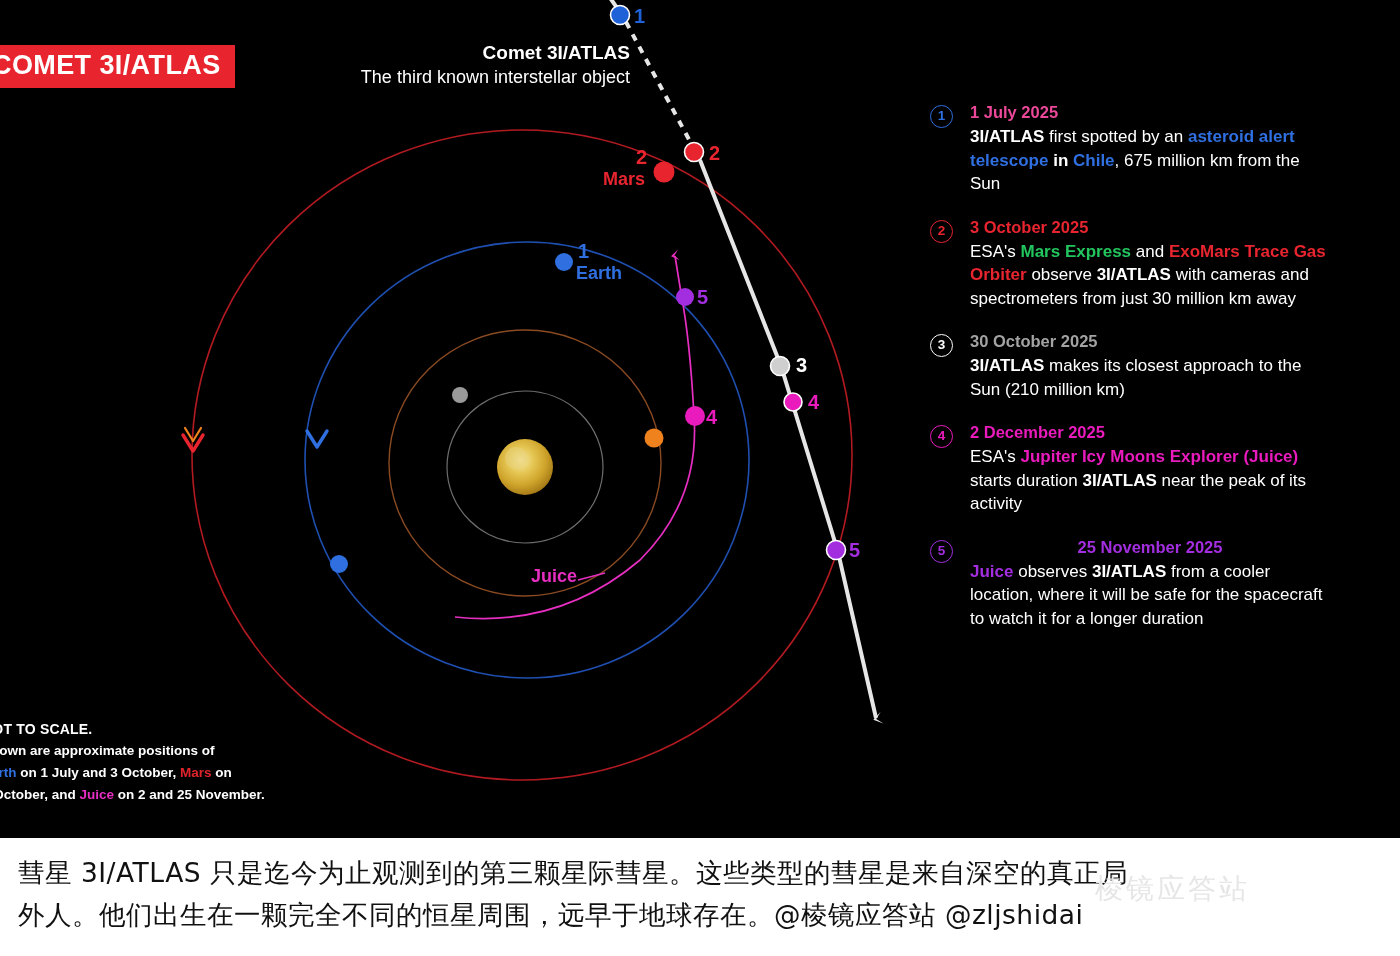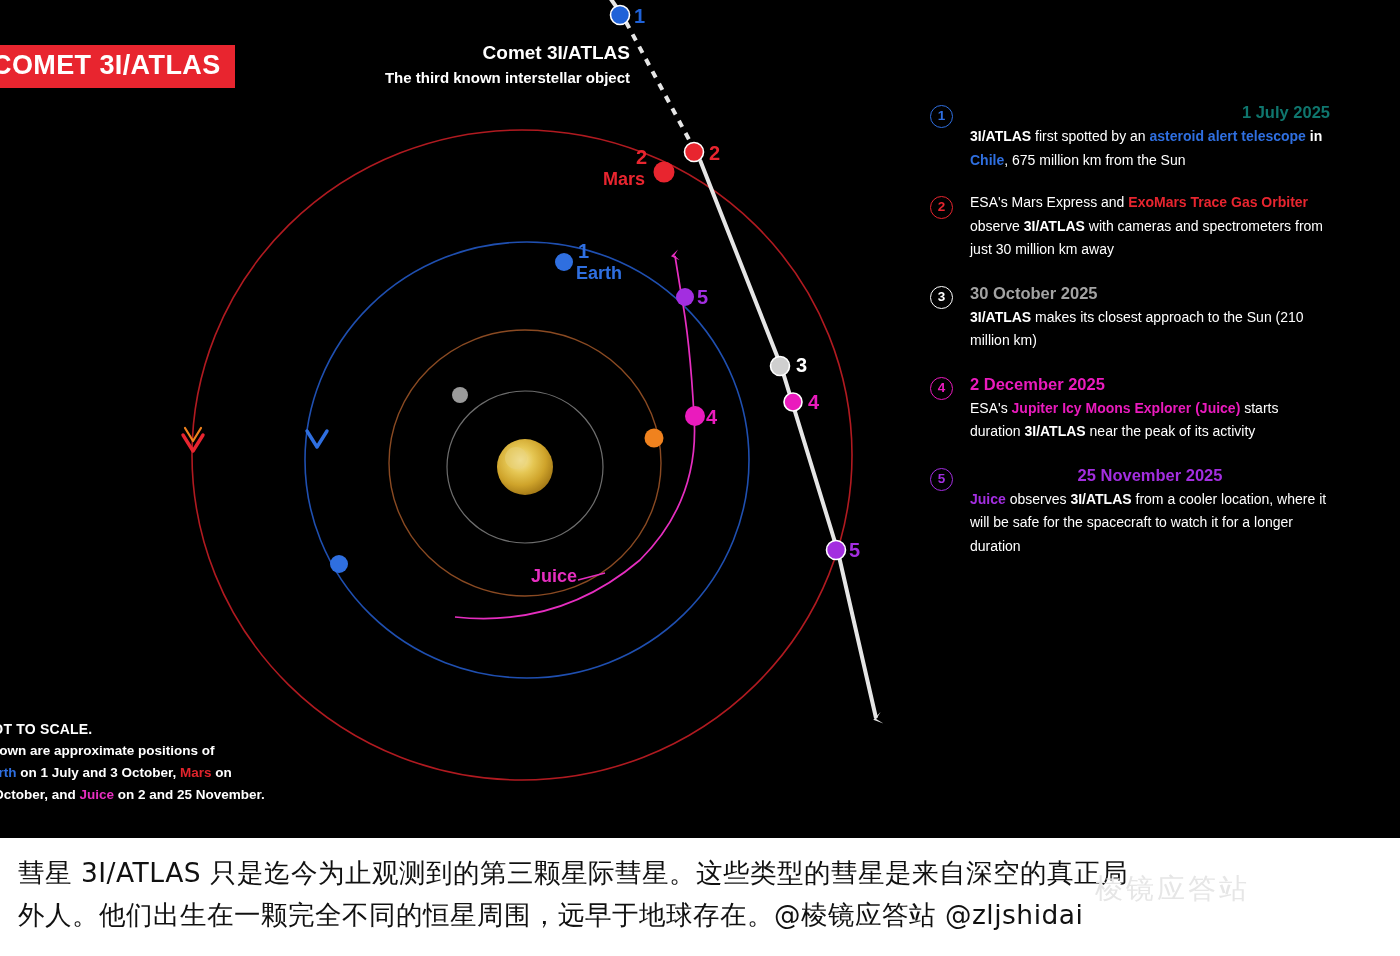--- a/index.html
+++ b/index.html
@@ -12,42 +12,42 @@
   #svg{position:absolute;left:0;top:0;}
 
   
   #banner{position:absolute;left:-22px;top:45px;background:#e8252f;color:#fff;
           font-size:27px;font-weight:bold;letter-spacing:.4px;padding:5px 14px 7px 14px;
           white-space:nowrap;font-family:"Liberation Sans",sans-serif;}
 
   
   #comet-caption{position:absolute;left:300px;top:40px;width:330px;text-align:right;color:#fff;}
   #comet-caption .ttl{font-size:19px;font-weight:bold;line-height:26px;}
-  #comet-caption .sub{font-size:15px;font-weight:700;line-height:23px;}
+  #comet-caption .sub{font-size:18px;font-weight:400;line-height:23px;}
 
   
   .dlabel{position:absolute;white-space:nowrap;font-weight:bold;}
   .dnum{position:absolute;white-space:nowrap;font-weight:bold;font-size:20px;}
 
   
   #footnote{position:absolute;left:-18px;top:718px;color:#fff;font-size:13.5px;
             font-weight:bold;line-height:22px;white-space:nowrap;}
   #footnote .l1{font-size:14px;letter-spacing:.2px;}
   #footnote .earth{color:#2f6fe0;}
   #footnote .mars{color:#e0242c;}
   #footnote .juice{color:#e62ec0;}
 
   
   #panel{position:absolute;left:930px;top:100px;width:400px;}
   .entry{position:relative;margin-bottom:19px;padding-left:40px;}
   .badge{position:absolute;left:0;top:5px;width:23px;height:23px;border-radius:50%;
          border:1.7px solid;box-sizing:border-box;font-size:13.5px;font-weight:bold;
          text-align:center;line-height:20px;}
   .edate{font-size:16.5px;font-weight:bold;line-height:24px;margin-bottom:1px;}
-  .ebody{font-size:14px;color:#fff;line-height:23.5px;font-weight:400;}
+  .ebody{font-size:17px;color:#fff;line-height:23.5px;font-weight:400;}
 
   
   #caption{position:absolute;left:0;top:838px;width:1400px;height:118px;background:#fff;
            color:#111;box-sizing:border-box;padding:14px 18px 0 18px;overflow:hidden;}
   #caption p{margin:0;font-size:26.5px;line-height:42px;letter-spacing:.5px;
              font-family:"DejaVu Sans",sans-serif;}
   #watermark{position:absolute;right:150px;top:870px;font-size:28px;color:#e6e6e6;
              font-family:"DejaVu Sans",sans-serif;letter-spacing:3px;pointer-events:none;}
 </style>
 </head>
@@ -144,26 +144,27 @@
     <div id="footnote">
       <div class="l1">NOT TO SCALE.</div>
       <div>Shown are approximate positions of</div>
       <div><span class="earth">Earth</span><span> on 1 July and 3 October, </span><span class="mars">Mars</span><span> on</span></div>
       <div><span>3 October, and </span><span class="juice">Juice</span><span> on 2 and 25 November.</span></div>
     </div>
 
     <div id="panel">
         <div class="entry">
           <div class="badge" style="border-color: rgb(47, 111, 224); color: rgb(47, 111, 224);">1</div>
-          <div class="edate" style="color: #0f766e; text-align: right;">1 July 2025</div>
+          <div class="edate" style="color: #ec4899;">1 July 2025</div>
           <div class="ebody"><span style="font-weight: bold;">3I/ATLAS</span><span> first spotted by an </span><span style="font-weight: bold; color: rgb(47, 111, 224);">asteroid alert telescope</span><span style="font-weight: bold;"> in </span><span style="font-weight: bold; color: rgb(47, 111, 224);">Chile</span><span>, 675 million km from the Sun</span></div>
         </div>
         <div class="entry">
           <div class="badge" style="border-color: rgb(232, 37, 47); color: rgb(232, 37, 47);">2</div>
-          <div class="ebody"><span>ESA's </span><span style="font-weight: normal; color: #ffffff; text-align: right;">Mars Express</span><span> and </span><span style="font-weight: bold; color: rgb(232, 37, 47);">ExoMars Trace Gas Orbiter</span><span> observe </span><span style="font-weight: bold;">3I/ATLAS</span><span> with cameras and spectrometers from just 30 million km away</span></div>
+          <div class="edate" style="color: rgb(232, 37, 47);">3 October 2025</div>
+          <div class="ebody"><span>ESA's </span><span style="font-weight: bold; color: #22c55e; text-align: right;">Mars Express</span><span> and </span><span style="font-weight: bold; color: rgb(232, 37, 47);">ExoMars Trace Gas Orbiter</span><span> observe </span><span style="font-weight: bold;">3I/ATLAS</span><span> with cameras and spectrometers from just 30 million km away</span></div>
         </div>
         <div class="entry">
           <div class="badge" style="border-color: rgb(255, 255, 255); color: rgb(255, 255, 255);">3</div>
           <div class="edate" style="color: #a3a3a3;">30 October 2025</div>
           <div class="ebody"><span style="font-weight: bold;">3I/ATLAS</span><span> makes its closest approach to the Sun (210 million km)</span></div>
         </div>
         <div class="entry">
           <div class="badge" style="border-color: rgb(234, 27, 189); color: rgb(234, 27, 189);">4</div>
           <div class="edate" style="color: rgb(234, 27, 189);">2 December 2025</div>
           <div class="ebody"><span>ESA's </span><span style="font-weight: bold; color: rgb(234, 27, 189);">Jupiter Icy Moons Explorer (Juice)</span><span> starts duration </span><span style="font-weight: bold;">3I/ATLAS</span><span> near the peak of its activity</span></div>

